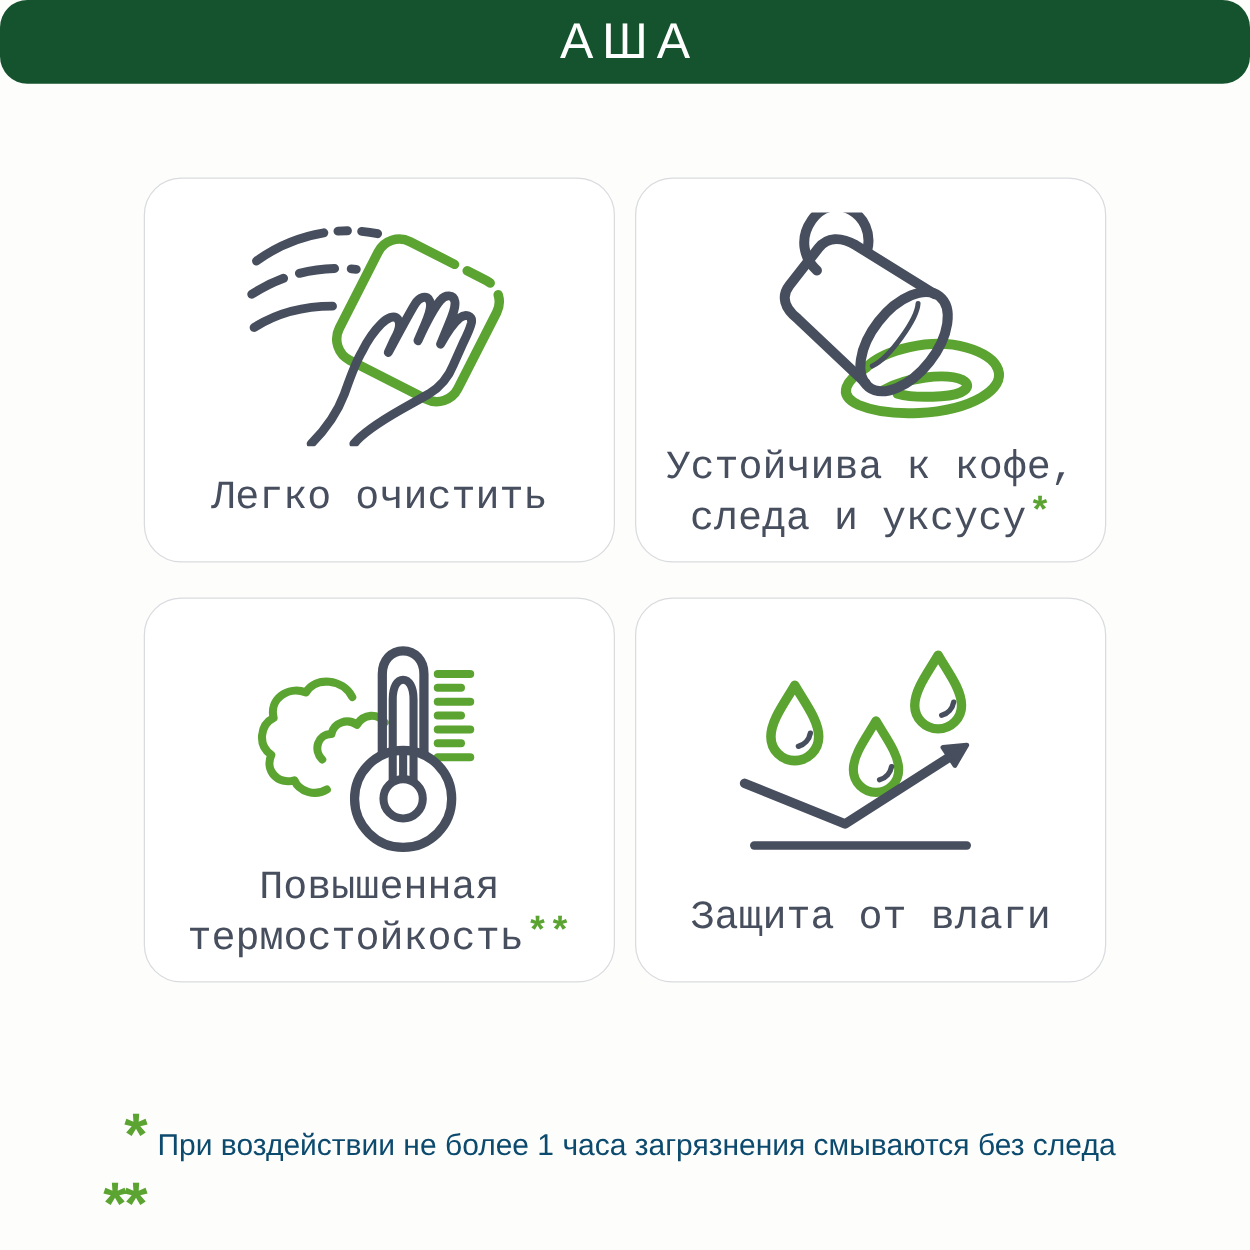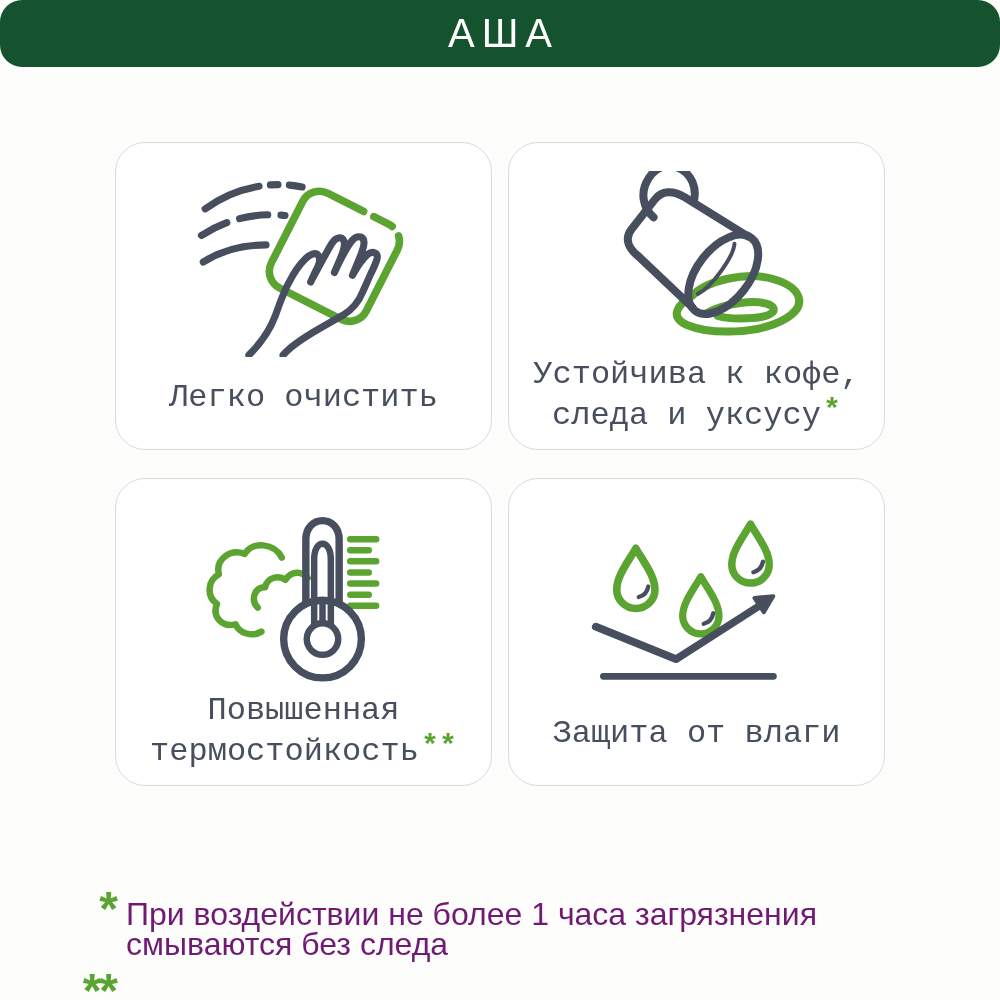--- a/index.html
+++ b/index.html
@@ -63,21 +63,21 @@
     column-gap:10px;
     row-gap:17px;
     align-items:baseline;
   }
   .fn-marker{
     color:#5ba431;font-weight:bold;font-size:48px;
     line-height:30px;text-align:right;
     letter-spacing:-2px;
   }
   .fn-text{
-    font-size:32px;line-height:30px;color:#701a75;
+    font-size:24px;line-height:30px;color:#0c4a6e;
   }
 
   svg{display:block;}
 </style>
 </head>
 <body>
 
 <div class="page">
 
   <div class="header">

